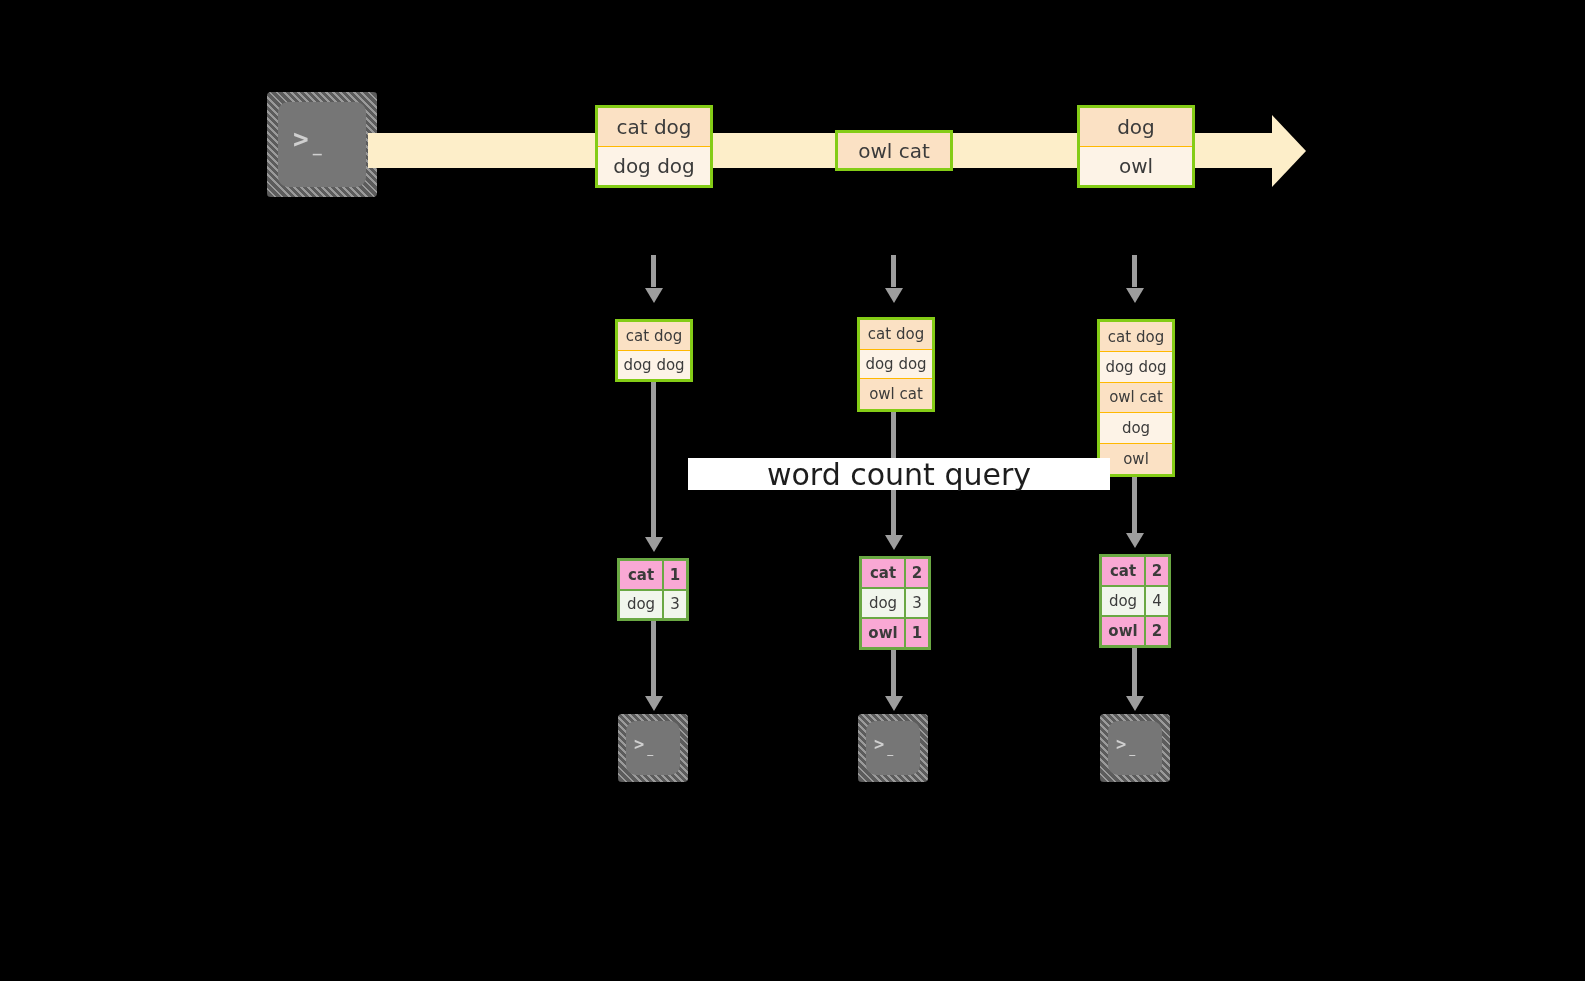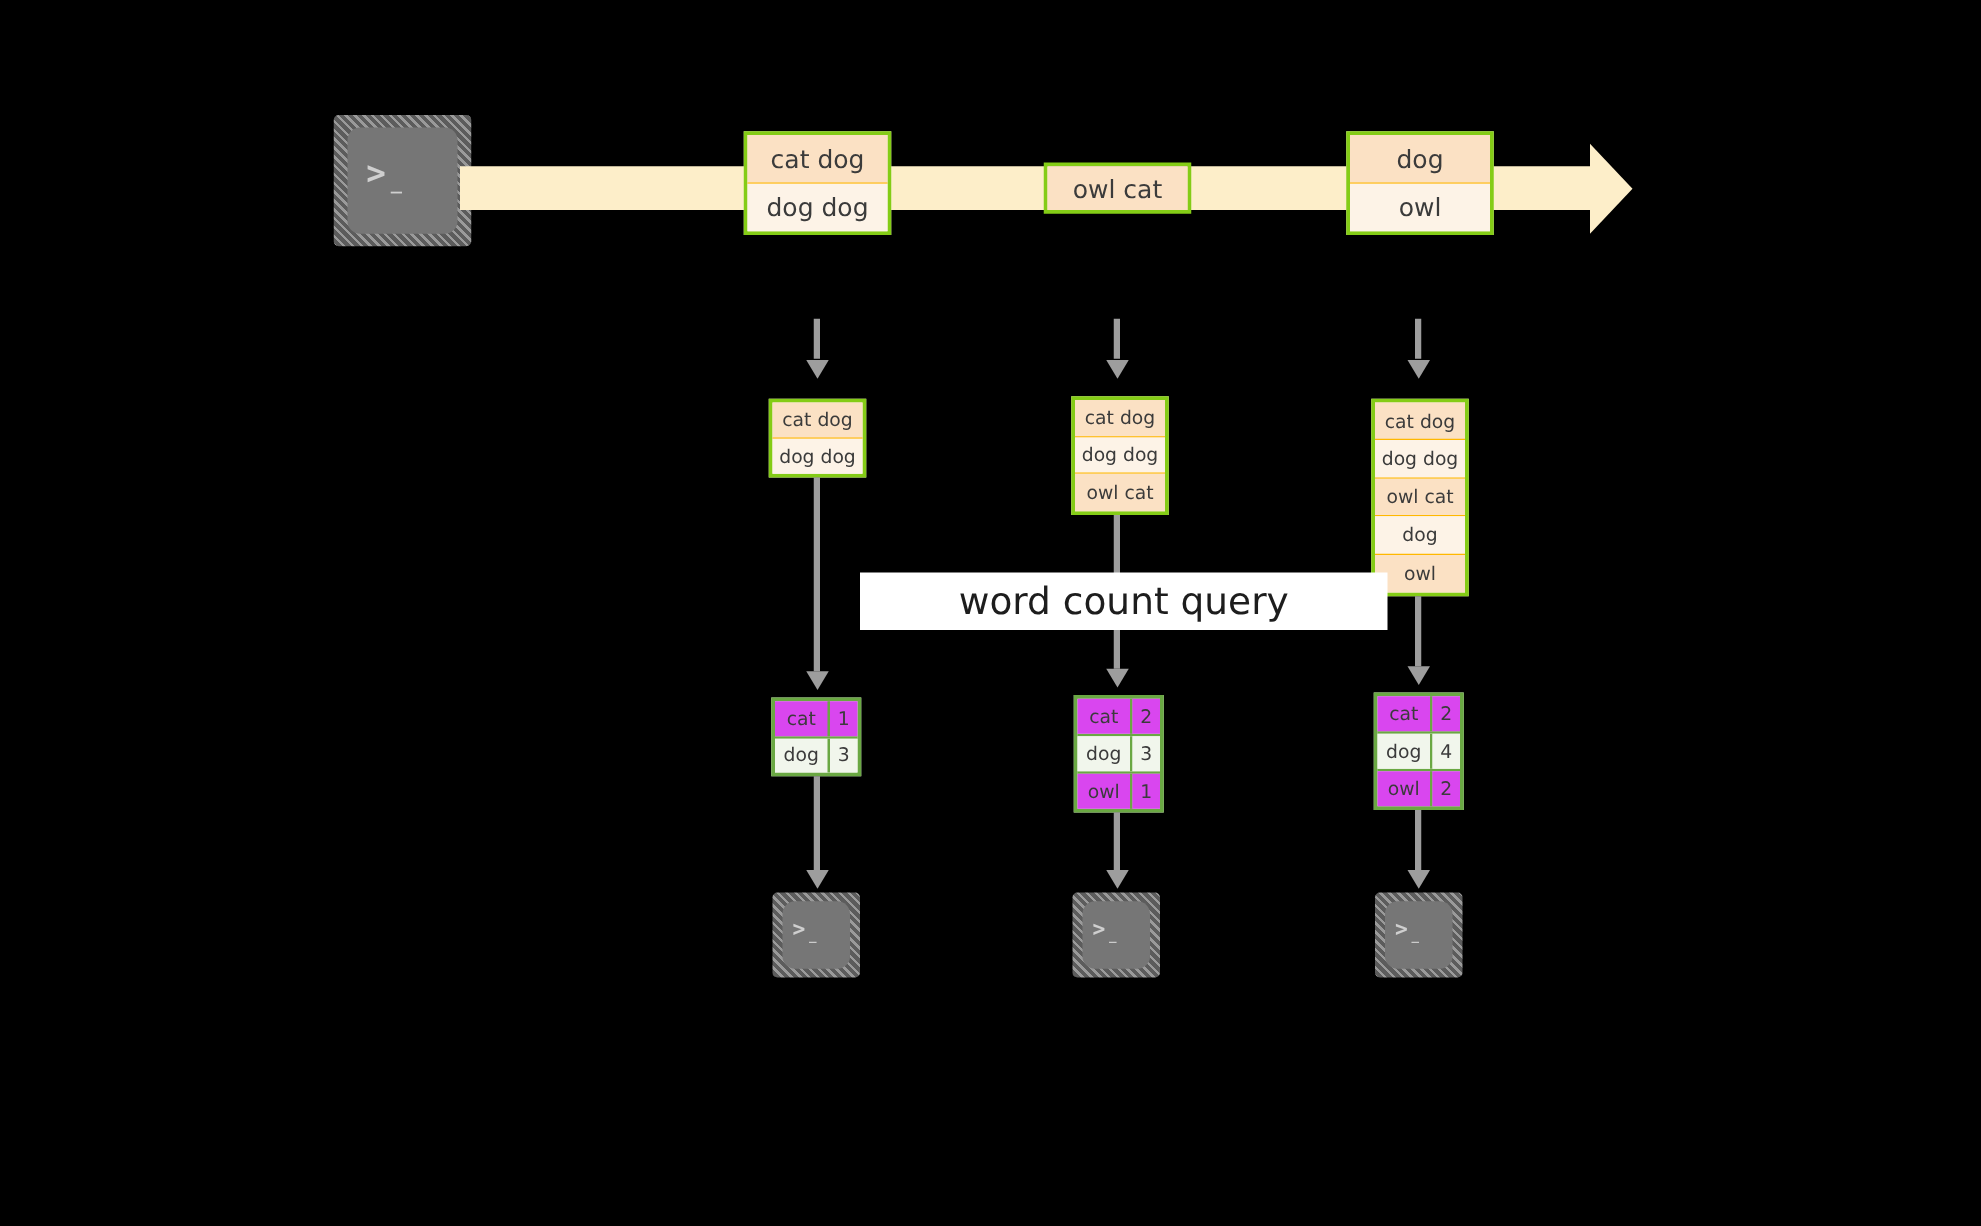--- a/index.html
+++ b/index.html
@@ -94,21 +94,21 @@
     align-items: center;
     justify-content: center;
     color: #3b3b3b;
     white-space: nowrap;
     background: #f1f6ec;
   }
   .res-key {
     border-right: 2px solid #6aa843;
   }
   .res-row.dark .res-key,
-  .res-row.dark .res-val { background: #d946ef; }
+  .res-row.dark .res-val { background: #f9a8d4; font-weight: bold; }
 
   
   .vline {
     position: absolute;
     background: #9d9d9d;
   }
   .vhead {
     position: absolute;
     width: 0;
     height: 0;
@@ -258,15 +258,15 @@
   </div>
 
   <div class="vline" style="left:1132px; top:648px; width:5px; height:48px;"></div>
   <div class="vhead" style="left:1126px; top:696px;"></div>
 
   <div class="term" style="left:1100px; top:714px; width:70px; height:68px;">
     <div class="term-inner" style="left:8px; top:7px; right:8px; bottom:7px;"></div>
     <div class="term-glyph" style="left:16px; top:22px; font-size:17px;">&gt;<span style="font-size:10px; position:relative; top:3px; left:3px;">_</span></div>
   </div>
 
-  <div class="query-label" style="left:688px; top:458px; width:422px; height:46px; font-size:30px;">word count query</div>
+  <div class="query-label" style="left:688px; top:458px; width:422px; height:32px; font-size:30px;">word count query</div>
 
 </div>
 
 </body></html>

